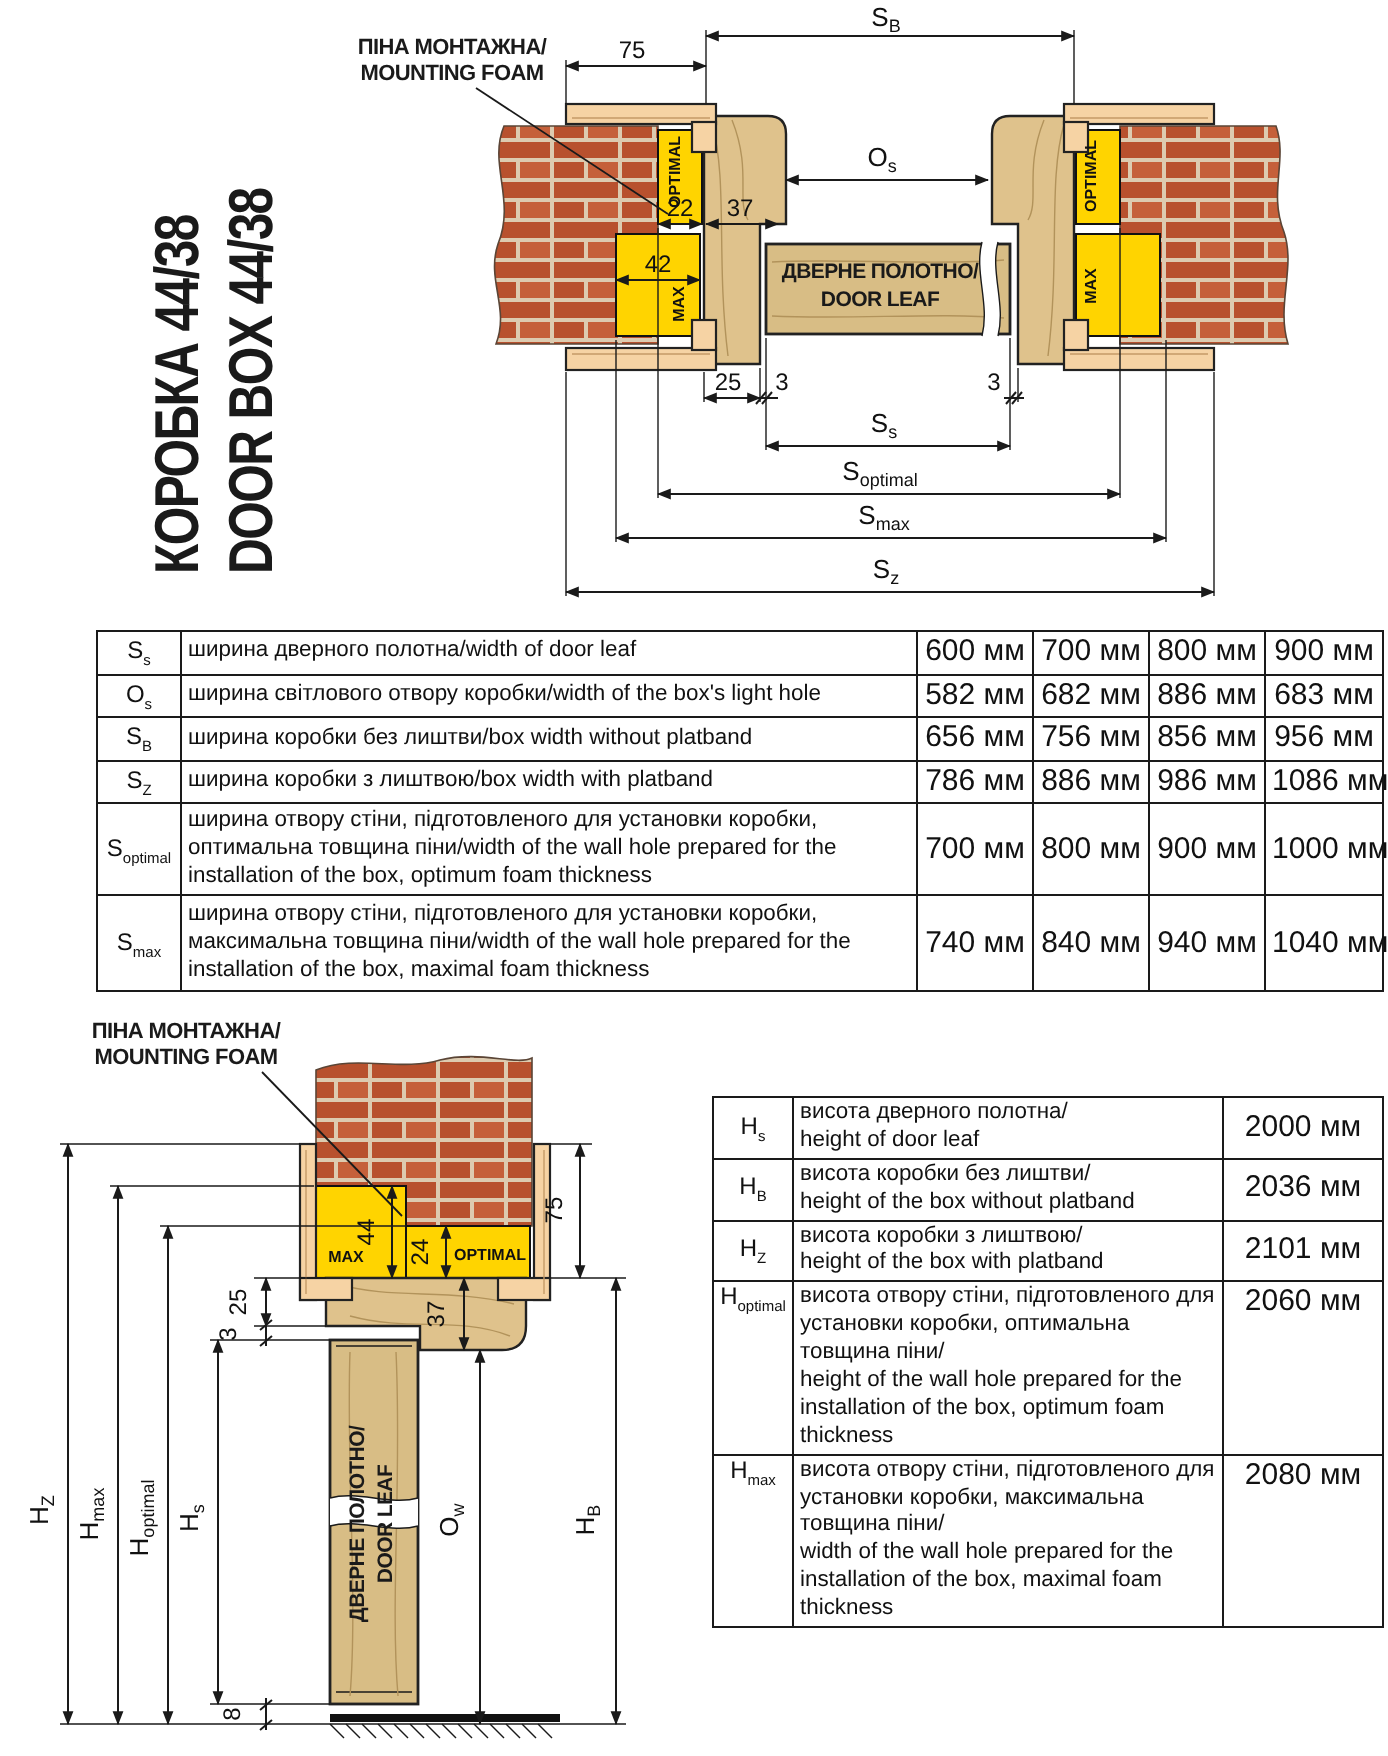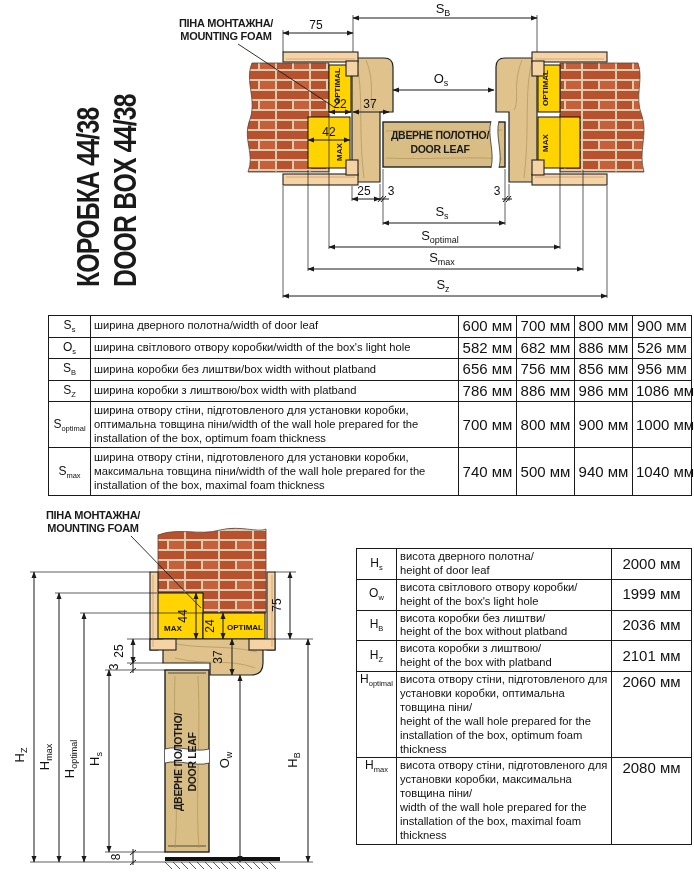--- a/index.html
+++ b/index.html
@@ -188,21 +188,21 @@
         <td class="val-cell b">700 мм</td>
         <td class="val-cell b">800 мм</td>
         <td class="val-cell b">900 мм</td>
       </tr>
       <tr style="height: 16px;">
         <td class="sym-cell">O<sub>s</sub></td>
         <td class="desc-cell"><span>ширина світлового отвору коробки/width of the box's light hole</span></td>
         <td class="val-cell">582 мм</td>
         <td class="val-cell">682 мм</td>
         <td class="val-cell">886 мм</td>
-        <td class="val-cell">526 мм</td>
+        <td class="val-cell">683 мм</td>
       </tr>
       <tr style="height: 16px;">
         <td class="sym-cell">S<sub>B</sub></td>
         <td class="desc-cell"><span>ширина коробки без лиштви/box width without platband</span></td>
         <td class="val-cell">656 мм</td>
         <td class="val-cell">756 мм</td>
         <td class="val-cell">856 мм</td>
         <td class="val-cell">956 мм</td>
       </tr>
       <tr style="height: 16px;">
@@ -218,21 +218,21 @@
         <td class="desc-cell"><span class="b">ширина отвору стіни,</span><span> підготовленого для установки коробки, </span><span class="b">оптимальна</span><span> товщина піни/width of the wall hole prepared for the installation of the box, optimum foam thickness</span></td>
         <td class="val-cell">700 мм</td>
         <td class="val-cell">800 мм</td>
         <td class="val-cell">900 мм</td>
         <td class="val-cell">1000 мм</td>
       </tr>
       <tr style="height: 48px;">
         <td class="sym-cell">S<sub>max</sub></td>
         <td class="desc-cell"><span class="b">ширина отвору стіни,</span><span> підготовленого для установки коробки, </span><span class="b">максимальна</span><span> товщина піни/width of the wall hole prepared for the installation of the box, maximal foam thickness</span></td>
         <td class="val-cell">740 мм</td>
-        <td class="val-cell">500 мм</td>
+        <td class="val-cell">840 мм</td>
         <td class="val-cell">940 мм</td>
         <td class="val-cell">1040 мм</td>
       </tr>
     </tbody>
 </table>
 
 <svg id="bottom-diagram" width="330" height="378" viewBox="0 0 330 378" xmlns="http://www.w3.org/2000/svg">
   <defs>
     <marker id="arrB" viewBox="0 0 7 7" refX="6.4" refY="3.5" markerWidth="7" markerHeight="7" orient="auto-start-reverse">
       <path d="M0,0.8 L7,3.5 L0,6.2 Z" fill="#1a1a1a"></path>
@@ -353,25 +353,20 @@
     <col style="width:40px">
       <col style="width:215px">
       <col style="width:80px">
   </colgroup>
   <tbody id="height-tbody">
       <tr style="height: 30px;">
         <td class="sym-cell">H<sub>s</sub></td>
         <td class="desc-cell"><span class="b">висота дверного полотна/</span><br><span class="b">height of door leaf</span></td>
         <td class="val-cell">2000 мм</td>
       </tr>
-      <tr style="height: 29px;">
-        <td class="sym-cell">O<sub>w</sub></td>
-        <td class="desc-cell"><span>висота світлового отвору коробки/</span><br><span>height of the box's light hole</span></td>
-        <td class="val-cell">1999 мм</td>
-      </tr>
       <tr style="height: 28px;">
         <td class="sym-cell">H<sub>B</sub></td>
         <td class="desc-cell"><span>висота коробки без лиштви/</span><br><span>height of the box without platband</span></td>
         <td class="val-cell">2036 мм</td>
       </tr>
       <tr style="height: 30px;">
         <td class="sym-cell">H<sub>Z</sub></td>
         <td class="desc-cell"><span class="b">висота коробки з лиштвою/</span><br><span class="b">height of the box with platband</span></td>
         <td class="val-cell">2101 мм</td>
       </tr>

